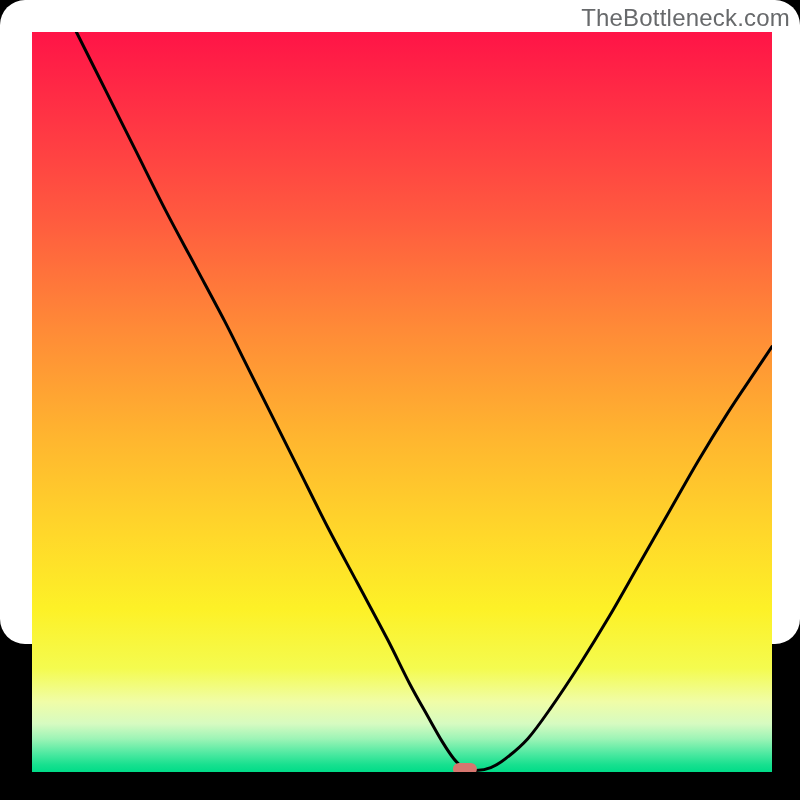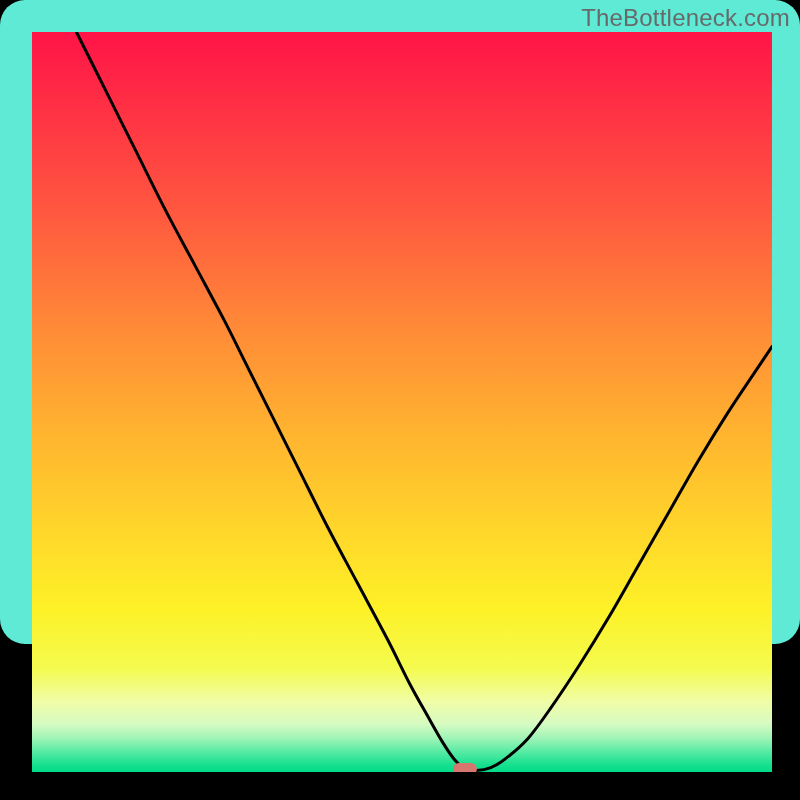--- a/index.html
+++ b/index.html
@@ -7,21 +7,21 @@
     padding: 0;
     width: 800px;
     height: 800px;
     background: #000;
     overflow: hidden;
   }
   .frame {
     position: relative;
     width: 800px;
     height: 644px;
-    background: #5eead4;
+    background: #ffffff;
     border-radius: 25px;
   }
   .watermark {
     position: absolute;
     top: 4px;
     right: 10px;
     font-family: Arial, Helvetica, sans-serif;
     font-size: 24px;
     font-weight: 500;
     color: #67696b;

